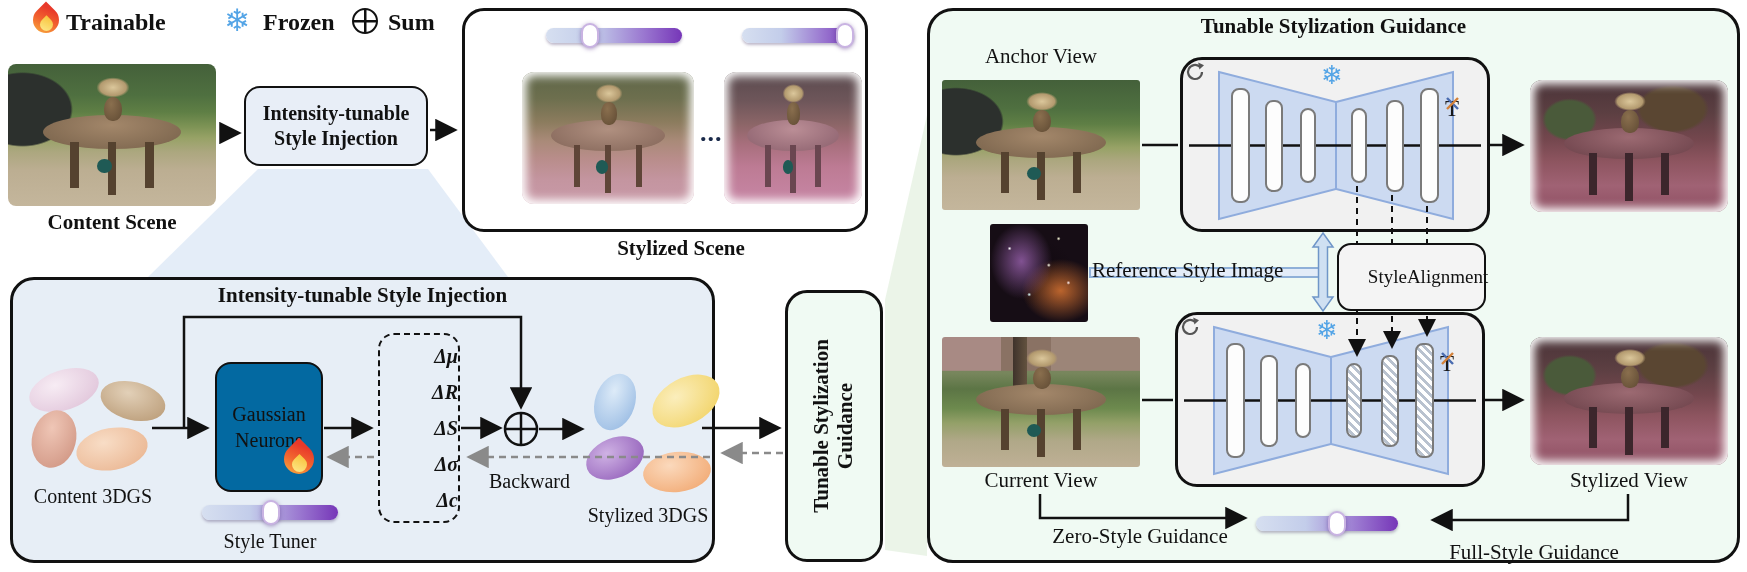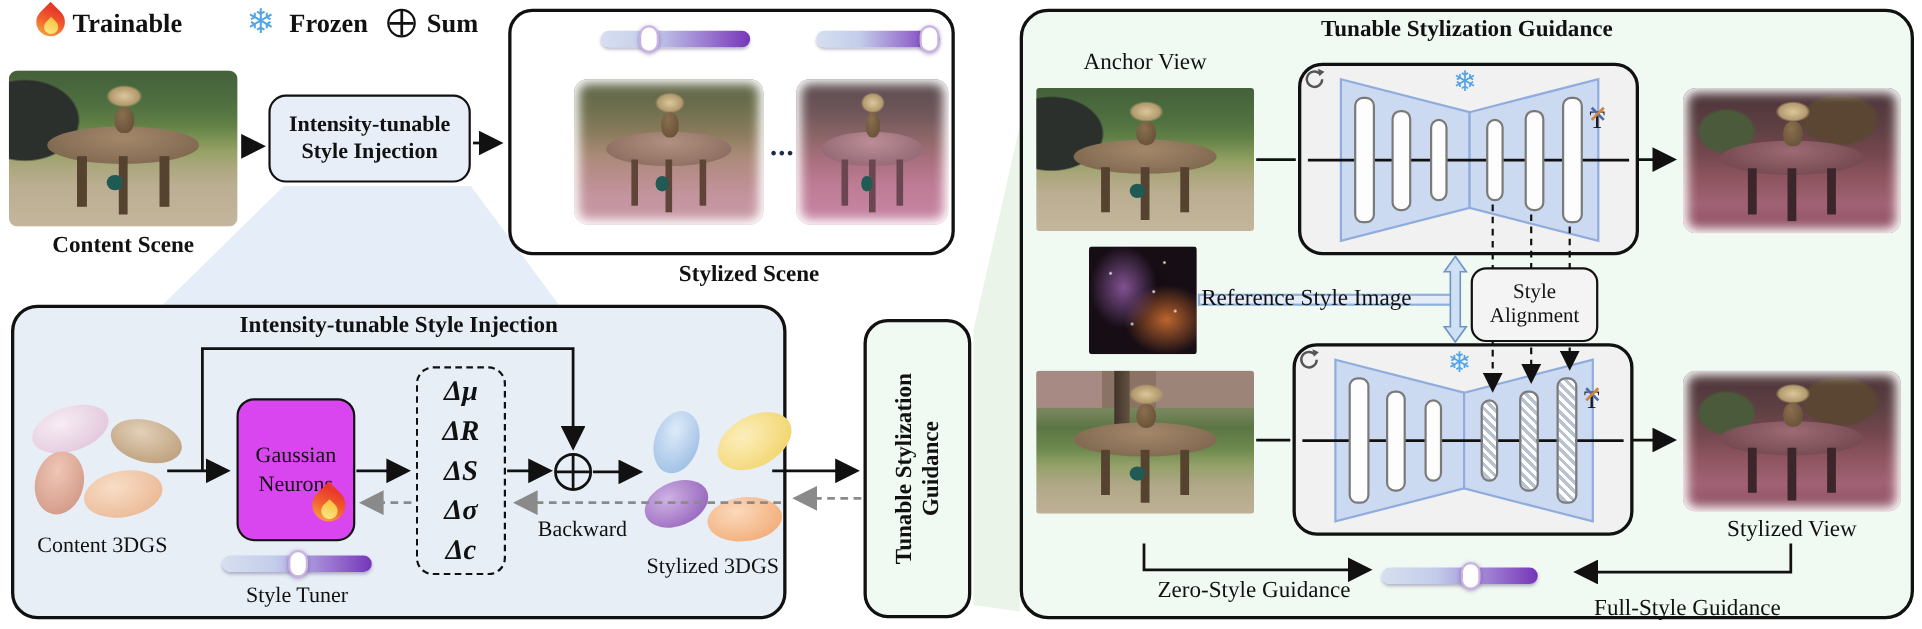--- a/index.html
+++ b/index.html
@@ -11,21 +11,21 @@
 
   
   .panel{position:absolute;border:3px solid #111;border-radius:24px;box-sizing:border-box;}
   .panel-blue{background:#e7eef6;}
   .panel-green{background:#f0faf3;}
   .panel-white{background:#fff;}
   .ptitle{position:absolute;font-weight:bold;font-size:21px;text-align:center;z-index:12;}
   .lbl{position:absolute;font-size:20px;text-align:center;z-index:55;}
   .lbl.b{font-weight:bold;font-size:21px;}
 
-  .roundbox{position:absolute;border:2.5px solid #111;border-radius:16px;background:#d946ef;
+  .roundbox{position:absolute;border:2.5px solid #111;border-radius:16px;background:#0369a1;
             box-sizing:border-box;display:flex;flex-direction:column;align-items:center;
             justify-content:center;text-align:center;z-index:20;}
 
   
   .slider{position:absolute;height:15px;border-radius:8px;z-index:30;
           background:linear-gradient(90deg,#d6dff0 0%,#c3cdea 35%,#9a77d0 72%,#7636b8 100%);
           box-shadow:0 2px 3px rgba(40,20,80,.3);}
   .knob{position:absolute;top:-5px;width:18px;height:25px;background:#fff;
         border:2.5px solid #c9b3e2;border-radius:10px;box-sizing:border-box;
         box-shadow:0 1px 4px rgba(90,50,140,.5);}
@@ -40,21 +40,21 @@
   .snow{position:absolute;font-family:"DejaVu Sans",sans-serif;color:#53a4e6;z-index:30;line-height:1;}
 
   .oplus{position:absolute;width:26px;height:26px;border:2.5px solid #111;border-radius:50%;
         box-sizing:border-box;
         background:linear-gradient(#111,#111) 50% 50%/100% 2.5px no-repeat,
                    linear-gradient(#111,#111) 50% 50%/2.5px 100% no-repeat;}
 
   
   .deltabox{position:absolute;border:2.5px dashed #111;border-radius:16px;background:transparent;
         box-sizing:border-box;z-index:20;text-align:center;}
-  .delta-row{font-size:26px;font-weight:bold;font-style:italic;line-height:36px;}
+  .delta-row{font-size:20px;font-weight:bold;font-style:italic;line-height:36px;text-align:right;}
 
   
   .unet{position:absolute;width:310px;height:175px;border:3px solid #111;border-radius:22px;
         background:#f1f1f1;box-sizing:border-box;z-index:10;}
   .unet svg{position:absolute;left:0;top:0;}
   .ubar{position:absolute;background:#fdfdfd;border:2px solid #7a7a7a;border-radius:8px;
         box-sizing:border-box;z-index:5;}
   .ubar.hatch{background:repeating-linear-gradient(45deg,#fff 0 3px,#b9c2cf 3px 6px);}
   .xt{position:absolute;left:262px;top:36px;display:flex;align-items:center;gap:1px;z-index:6;}
   .xt .t{font-size:23px;color:#1a1a1a;}
@@ -100,22 +100,22 @@
   .ph-trunk{position:absolute;left:36%;top:0;width:7%;height:46%;
      background:linear-gradient(90deg,#3f332b,#63523f);}
 
   
   .gell{position:absolute;border-radius:50%;z-index:22;}
 
   .vlabel{position:absolute;width:250px;transform:translate(-50%,-50%) rotate(-90deg);
      text-align:center;font-weight:bold;font-size:21px;line-height:1.12;z-index:12;}
 
   .salign{position:absolute;left:1337px;top:243px;width:112px;height:64px;border:2.5px solid #111;
-     border-radius:14px;background:#f4f4f4;z-index:60;display:flex;flex-direction:column;
-     align-items:center;justify-content:center;font-size:19px;line-height:1.15;}
+     border-radius:14px;background:#f4f4f4;z-index:60;display:flex;flex-direction:row;
+     align-items:center;justify-content:center;font-size:19px;line-height:1.15;padding-left:33px;}
 
   .dots{position:absolute;font-weight:bold;font-size:26px;color:#1a2a4a;letter-spacing:1px;z-index:30;}
   .legend-lbl{position:absolute;font-weight:bold;font-size:24px;z-index:12;}
 </style>
 </head>
 <body>
 
 <div id="canvas">
 
   <svg id="underlay" class="layer" width="1747" height="572">
@@ -282,20 +282,21 @@
   <div class="photo current" style="left:942px;top:337px;width:198px;height:130px;border-radius:3px;">
     <div class="ph-trunk"></div>
     <div class="ph-table"></div>
       <div class="ph-leg l1"></div>
       <div class="ph-leg l2"></div>
       <div class="ph-leg l3"></div>
     <div class="ph-plume"></div>
       <div class="ph-vase"></div>
       <div class="ph-ball"></div>
   </div>
+  <div class="lbl" style="left:942px;top:468px;width:198px;font-size:21px;">Current View</div>
 
   <div class="unet" style="left:1175px;top:312px;">
     <svg width="304" height="169" viewBox="0 0 304 169">
       <polygon points="36,12 153,42 153,129 36,159" fill="#ccdaf1" stroke="#8facdd" stroke-width="2"></polygon>
       <polygon points="153,42 270,12 270,159 153,129" fill="#ccdaf1" stroke="#8facdd" stroke-width="2"></polygon>
       <line x1="6" y1="85.5" x2="298" y2="85.5" stroke="#111" stroke-width="2.5"></line>
     </svg>
     <div class="ubar" style="left:48px;top:28px;width:19px;height:115px;"></div>
     <div class="ubar" style="left:82px;top:40px;width:18px;height:92px;"></div>
     <div class="ubar" style="left:117px;top:48px;width:16px;height:75px;"></div>

